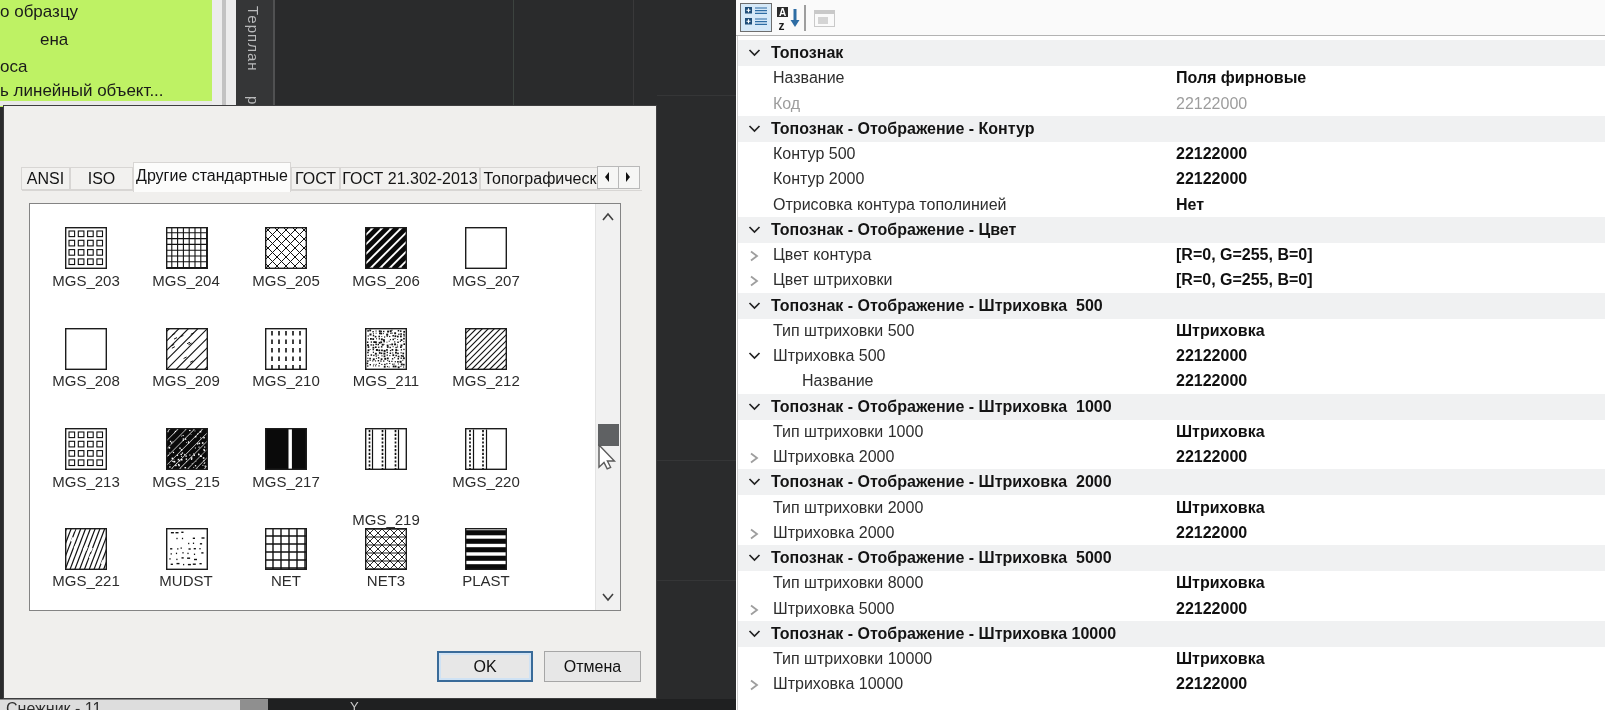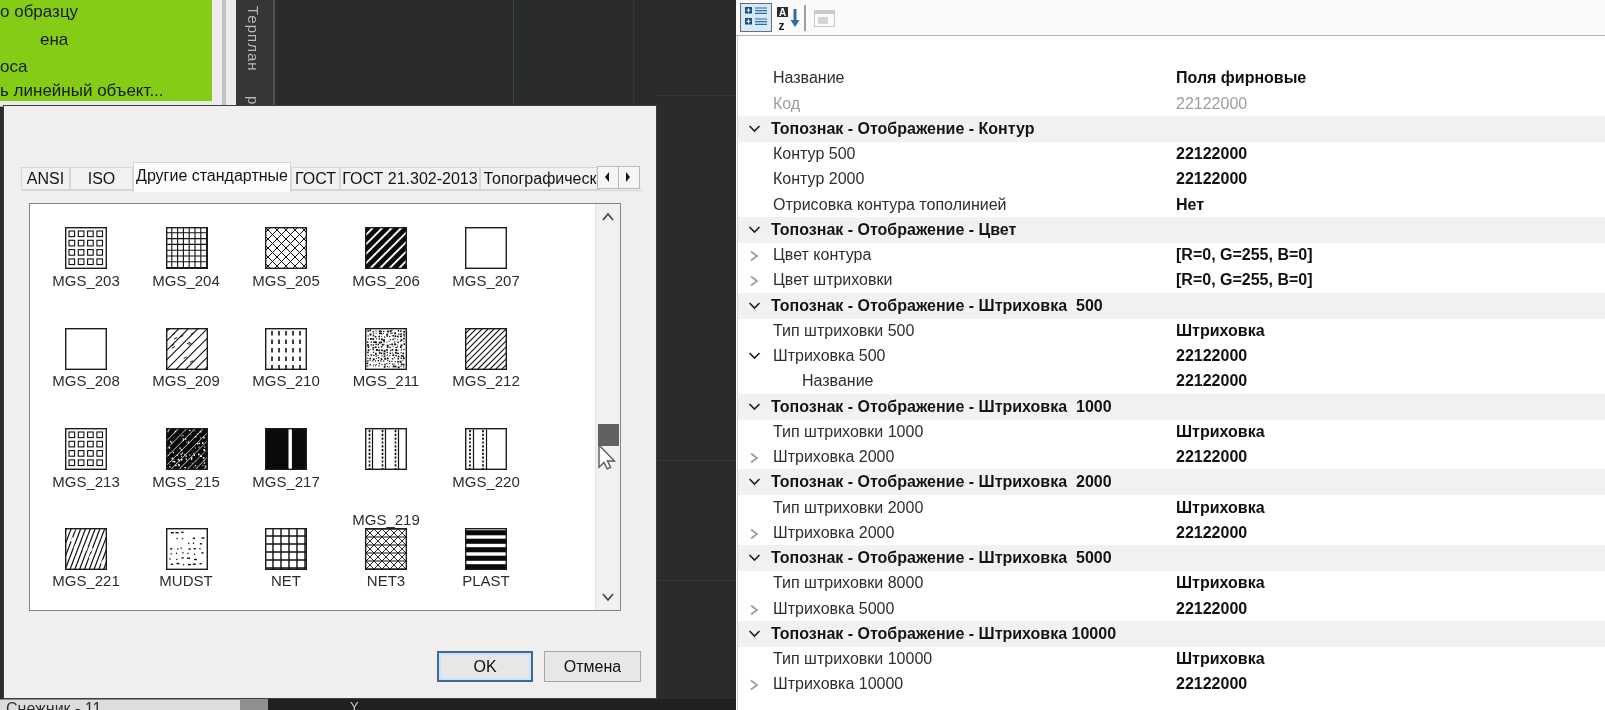--- a/index.html
+++ b/index.html
@@ -2,21 +2,21 @@
 <html><head>
 <meta charset="utf-8">
 <style>
 * { margin:0; padding:0; box-sizing:border-box; }
 html,body { width:1605px; height:710px; overflow:hidden; }
 #root { position:absolute; top:0; left:0; width:1605px; height:710px;
   font-family:"Liberation Sans", sans-serif; background:#2a2b2c; }
 .abs { position:absolute; }
 
 
-#menu { left:0; top:0; width:252px; height:107px; background:#84cc16; color:#1a1a1a;
+#menu { left:0; top:0; width:252px; height:107px; background:#bef264; color:#1a1a1a;
   font-size:17px; }
 #menu div { position:absolute; left:0; white-space:nowrap; }
 
 
 #strip { left:212px; top:0; width:24px; height:107px; background:#ececec; }
 #strip .line { position:absolute; left:10px; top:0; width:4px; height:107px; background:#c2c2c2; }
 
 
 #tbar { left:236px; top:0; width:39px; height:107px; background:#353637; border-right:2px solid #505152; }
 #tbar .vt { position:absolute; left:9px; top:6px; color:#b9babb; font-size:15px;
@@ -809,20 +809,26 @@
  </svg>
 </div>
 <div style="position:absolute; left:68px; top:5px; width:2px; height:26px; background:#9e9e9e;"></div>
 <div style="position:absolute; left:78px; top:10px; width:21px; height:17px; border:1.5px solid #c9c9c9;">
   <div style="position:absolute; left:0; top:0; width:100%; height:3px; background:#c9c9c9;"></div>
   <div style="position:absolute; left:3px; top:6px; width:10px; height:7px; background:#d4d4d4;"></div>
 </div>
 </div>
     <div style="position:absolute; left:1px; top:36px; width:1px; height:674px; background:#cfcfcf;"></div>
     <div id="pgrid">
+        <div class="prow cat" style="top:4.0px;">
+          <svg class="chev" width="13" height="9">
+            <path d="M1.5 2 L6.5 7 L11.5 2" stroke="#222" stroke-width="1.7" fill="none"></path>
+          </svg>
+          <span class="lab">Топознак</span>
+        </div>
         <div class="prow" style="top:29.2px;">
           <span class="lab">Название</span>
           <span class="val">Поля фирновые</span>
         </div>
         <div class="prow" style="top:54.5px;">
           <span class="lab gray">Код</span>
           <span class="val gray">22122000</span>
         </div>
         <div class="prow cat" style="top:79.8px;">
           <svg class="chev" width="13" height="9">

